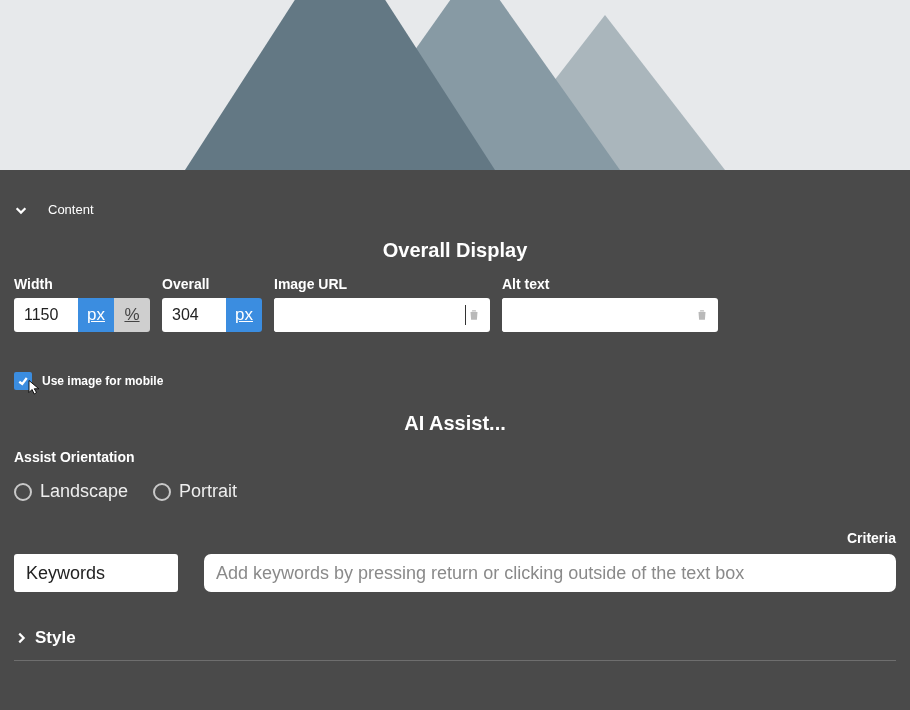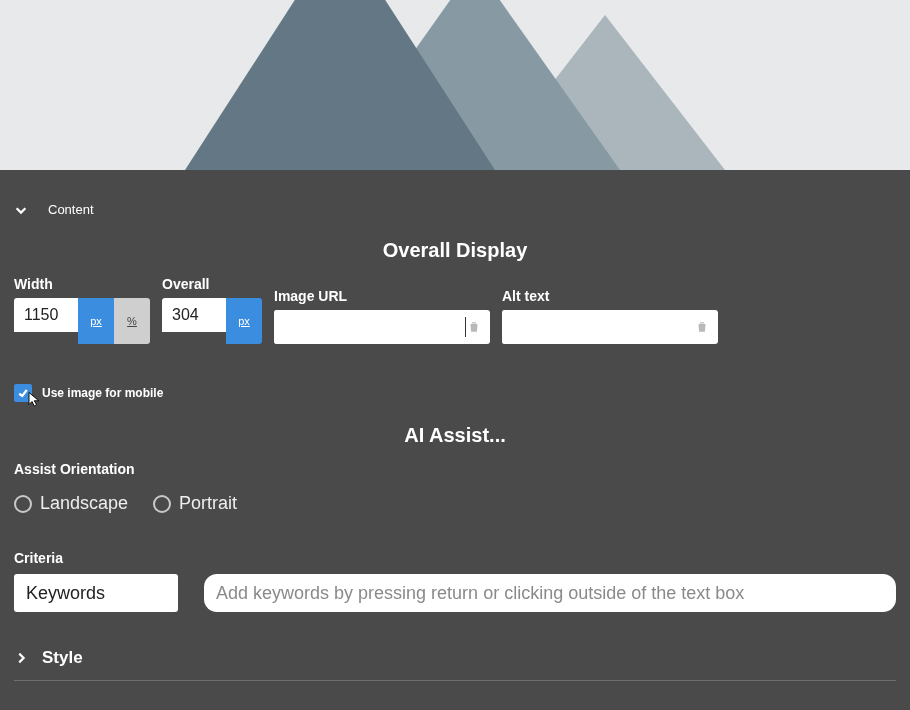--- a/index.html
+++ b/index.html
@@ -88,25 +88,25 @@
     .clear-icon {
       width: 16px; height: 16px;
       cursor: pointer;
       display: inline-flex;
       align-items: center;
       justify-content: center;
     }
     .clear-icon svg { fill: #b9b9b9; }
     .unit {
       width: 36px;
-      height: 46px;
-      display: flex;
-      align-items: center;
-      justify-content: center;
-      font-size: 11px;
+      height: 34px;
+      display: flex;
+      align-items: center;
+      justify-content: center;
+      font-size: 17px;
       font-weight: 500;
       cursor: pointer;
       user-select: none;
       text-decoration: underline;
     }
     .unit.active { background: #3b8de0; color: #fff; }
     .unit.inactive { background: #cfcfcf; color: #444; }
     .w-num { width: 64px; }
     .checkbox-row { display: flex; align-items: center; gap: 10px; margin-top: 40px; position: relative; }
     .checkbox {
@@ -143,38 +143,38 @@
       display: flex;
       align-items: center;
       padding: 0 12px;
       color: #222;
       font-size: 18px;
     }
     .tag-input {
       flex: 1;
       height: 38px;
       background: #fff;
-      border-radius: 13px;
+      border-radius: 7px;
       display: flex;
       align-items: center;
       padding: 0 12px;
     }
     .tag-input input {
       border: none;
       width: 100%;
       font-size: 18px;
       color: #222;
       background: transparent;
       outline: none;
     }
     .tag-input input::placeholder { color: #8a8a8a; }
     .style-header {
       display: flex;
       align-items: center;
-      gap: 14px;
+      gap: 7px;
       padding: 30px 0 12px 0;
       font-weight: 700;
       font-size: 17px;
       border-bottom: 1px solid #6e6e6e;
       margin-top: 6px;
     }
     .text-cursor {
       border-left: 1.5px solid #333;
       height: 20px;
       margin-left: 1px;
@@ -266,21 +266,21 @@
     <div class="radio-item">
       <span class="radio"></span>
       <span class="radio-label">Landscape</span>
     </div>
     <div class="radio-item">
       <span class="radio"></span>
       <span class="radio-label">Portrait</span>
     </div>
   </div>
 
-  <div class="label" style="margin-top:36px;">Criteria</div>
+  <div class="label" style="margin-top:28px;text-align:right;">Criteria</div>
   <div class="criteria-row">
     <div class="select-box">
       <span>Keywords</span>
     </div>
     <div class="tag-input">
       <input type="text" placeholder="Add keywords by pressing return or clicking outside of the text box" style="">
     </div>
   </div>
 
   <div class="style-header">

